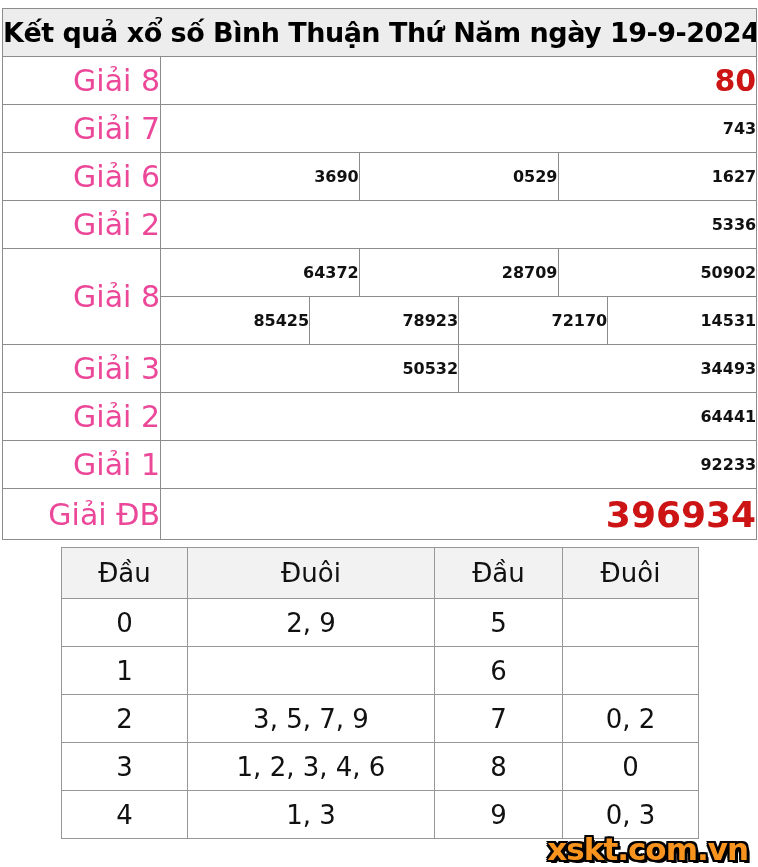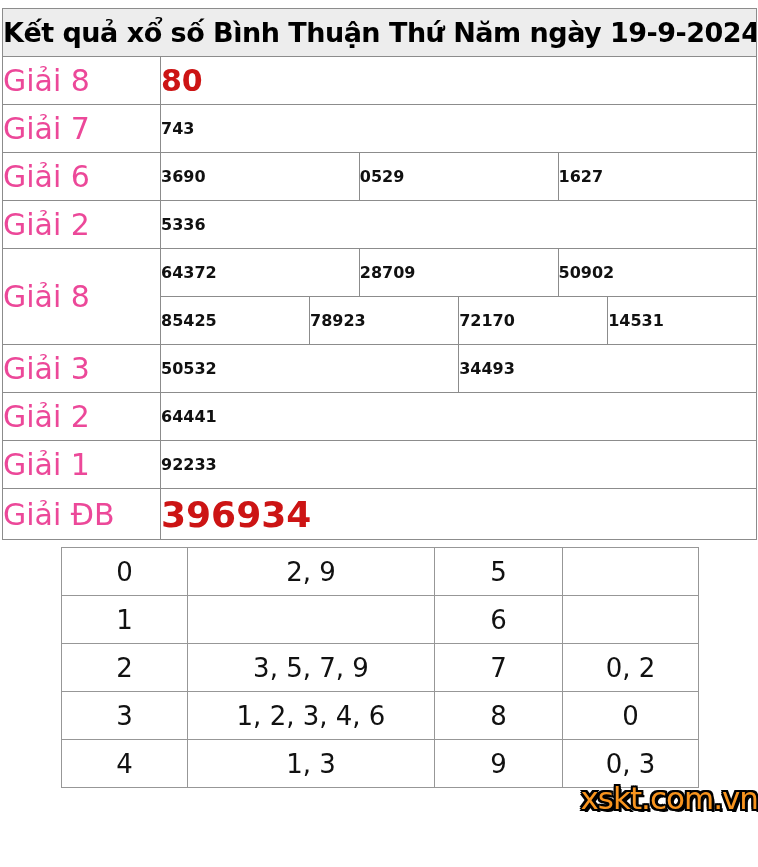--- a/index.html
+++ b/index.html
@@ -14,21 +14,21 @@
   }
   
   table.results {
     border-collapse: collapse;
     table-layout: fixed;
     width: 754px;
     margin: 8px 0 0 2px;
   }
   table.results td {
     border: 1px solid #8c8c8c;
-    text-align: left;
+    text-align: right;
     vertical-align: middle;
     padding: 0;
     overflow: hidden;
     white-space: nowrap;
     margin-top: 24px;
   }
   td.title-cell {
     background: #ededed;
     font-weight: bold;
     font-size: 27px;
@@ -92,24 +92,24 @@
     left: 0;
     right: 0;
     top: 6px;
     text-align: center;
     font-size: 15px;
     color: #1c1c1c;
     cursor: pointer;
   }
   .site-logo {
     position: absolute;
-    right: 0;
+    right: 10px;
     top: -10px;
     font-size: 31px;
-    font-weight: normal;
+    font-weight: bold;
     letter-spacing: -1px;
     color: #f8941e;
     cursor: pointer;
     text-shadow:
       -2px -2px 0 #000, 0 -2px 0 #000, 2px -2px 0 #000,
       -2px  0   0 #000, 2px  0   0 #000,
       -2px  2px 0 #000, 0  2px 0 #000, 2px 2px 0 #000,
        3px  3px 0 #000;
   }
 </style>
@@ -187,20 +187,26 @@
   </table>
 
 <table class="headtail">
   <colgroup>
     <col style="width:126px">
       <col style="width:247px">
       <col style="width:128px">
       <col style="width:136px">
   </colgroup>
   <tbody>
+      <tr class="ht-header">
+    <td>Đầu</td>
+    <td>Đuôi</td>
+    <td>Đầu</td>
+    <td>Đuôi</td>
+  </tr>
   <tr>
     <td>0</td>
     <td>2, 9</td>
     <td>5</td>
     <td></td>
   </tr>
   <tr>
     <td>1</td>
     <td></td>
     <td>6</td>

